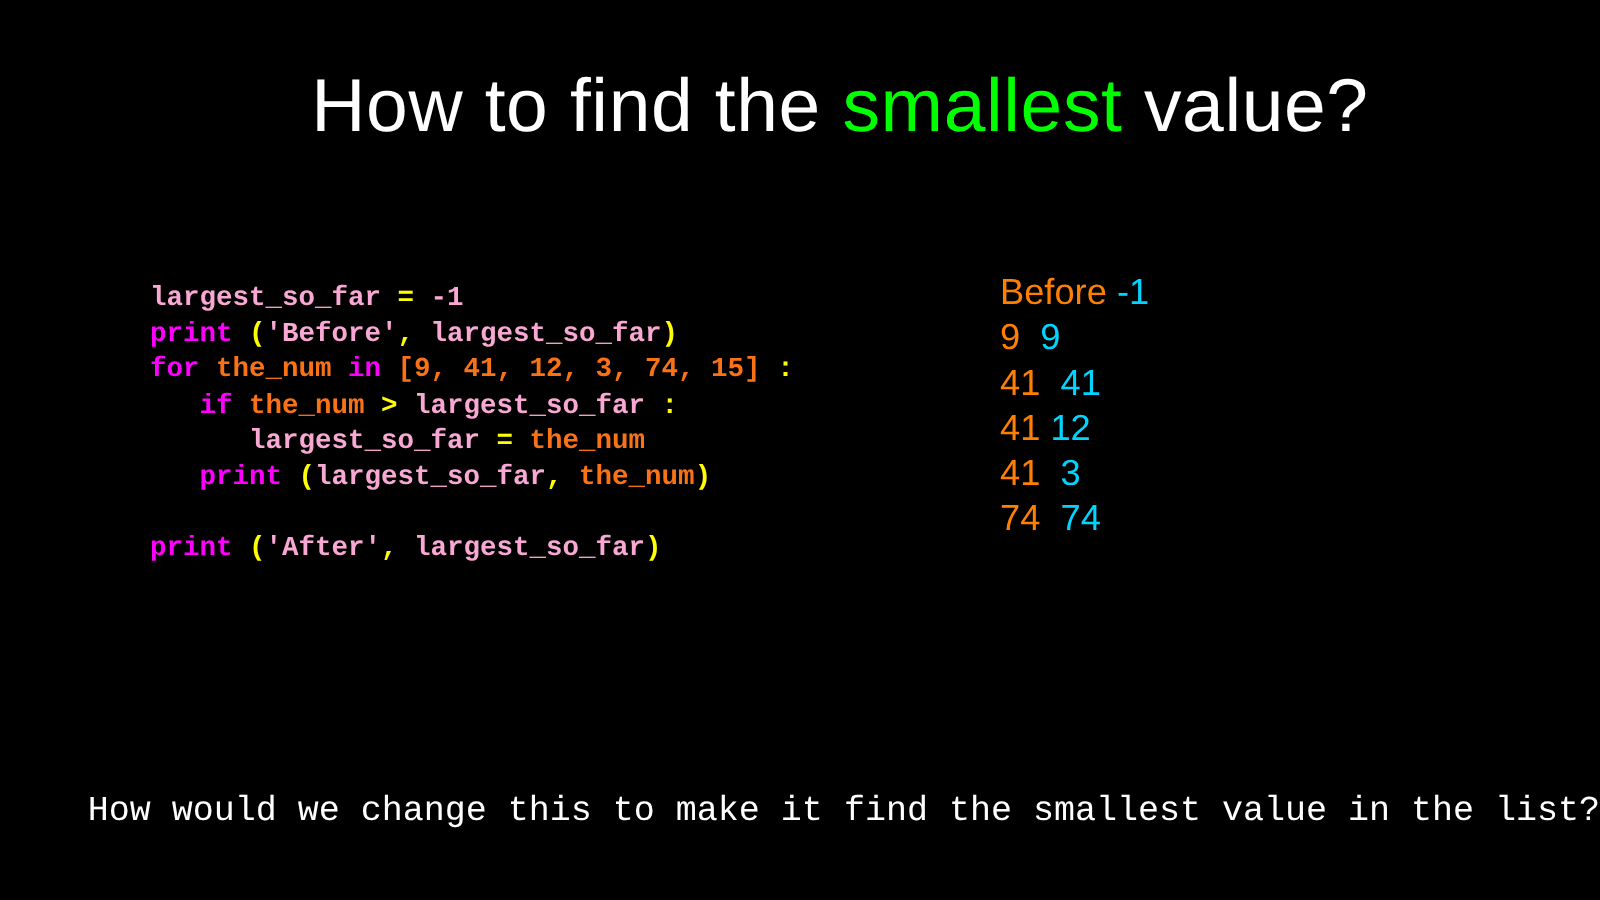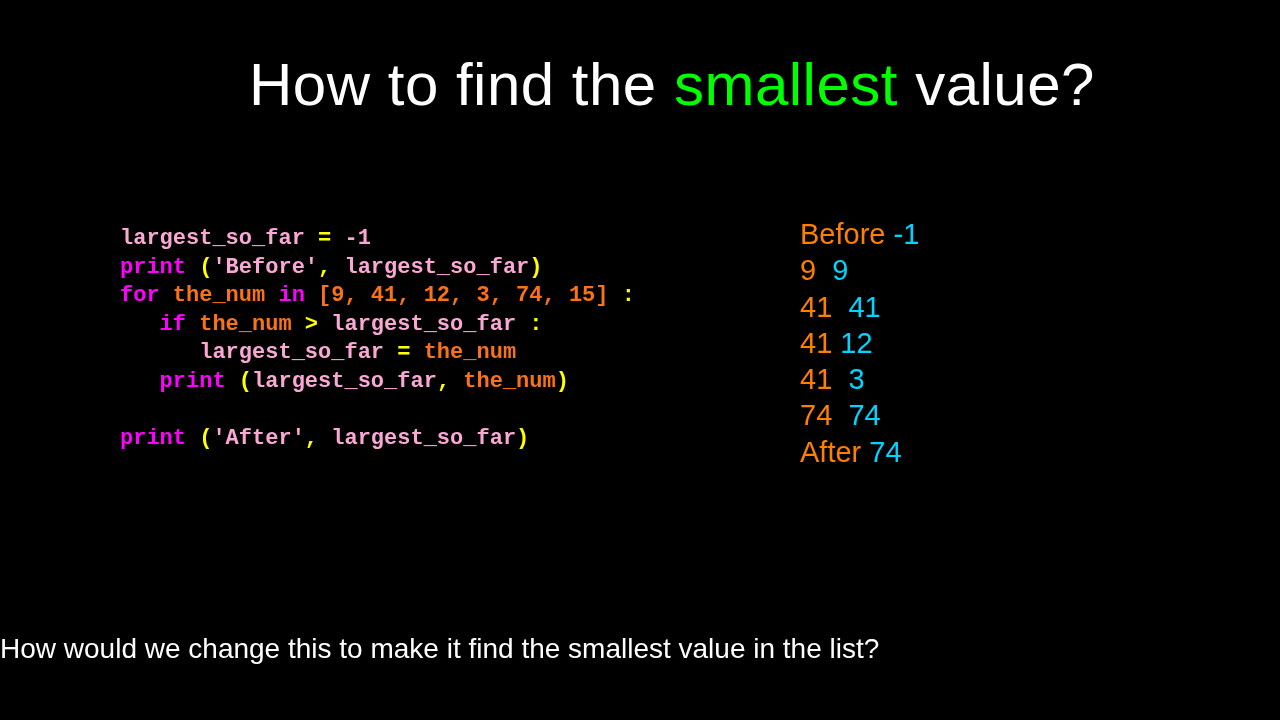--- a/index.html
+++ b/index.html
@@ -60,24 +60,25 @@
   .output .label { color: #ff8000; }
   .output .lsf   { color: #ff8000; }
   .output .val   { color: #00d4ff; }
   .output .row { white-space: pre; }
 
   .question {
     position: absolute;
     bottom: 55px;
     left: 0;
     width: 100%;
-    text-align: left;
+    text-align: right;
     font-size: 28px;
     font-weight: 400;
     color: #fff;
+    font-family: Liberation Mono, monospace;
   }
 </style>
 </head>
 <body>
 
 <div class="slide">
 
   <div class="title">
     <span>How to find the </span><span class="hl">smallest</span><span> value?</span>
   </div>
@@ -93,18 +94,17 @@
 
   <div class="output">
     <div class="row"><span class="label">Before</span> <span class="val">-1</span></div>
     <div id="out-rows">
         <div class="row"><span class="lsf">9</span>  <span class="val">9</span></div>
         <div class="row"><span class="lsf">41</span>  <span class="val">41</span></div>
         <div class="row"><span class="lsf">41</span> <span class="val">12</span></div>
         <div class="row"><span class="lsf">41</span>  <span class="val">3</span></div>
         <div class="row"><span class="lsf">74</span>  <span class="val">74</span></div>
       </div>
-    <div class="row"><span class="label">After</span> <span class="val">74</span></div>
   </div>
 
   <div class="question">How would we change this to make it find the smallest value in the list?</div>
 
 </div>
 
 </body></html>

